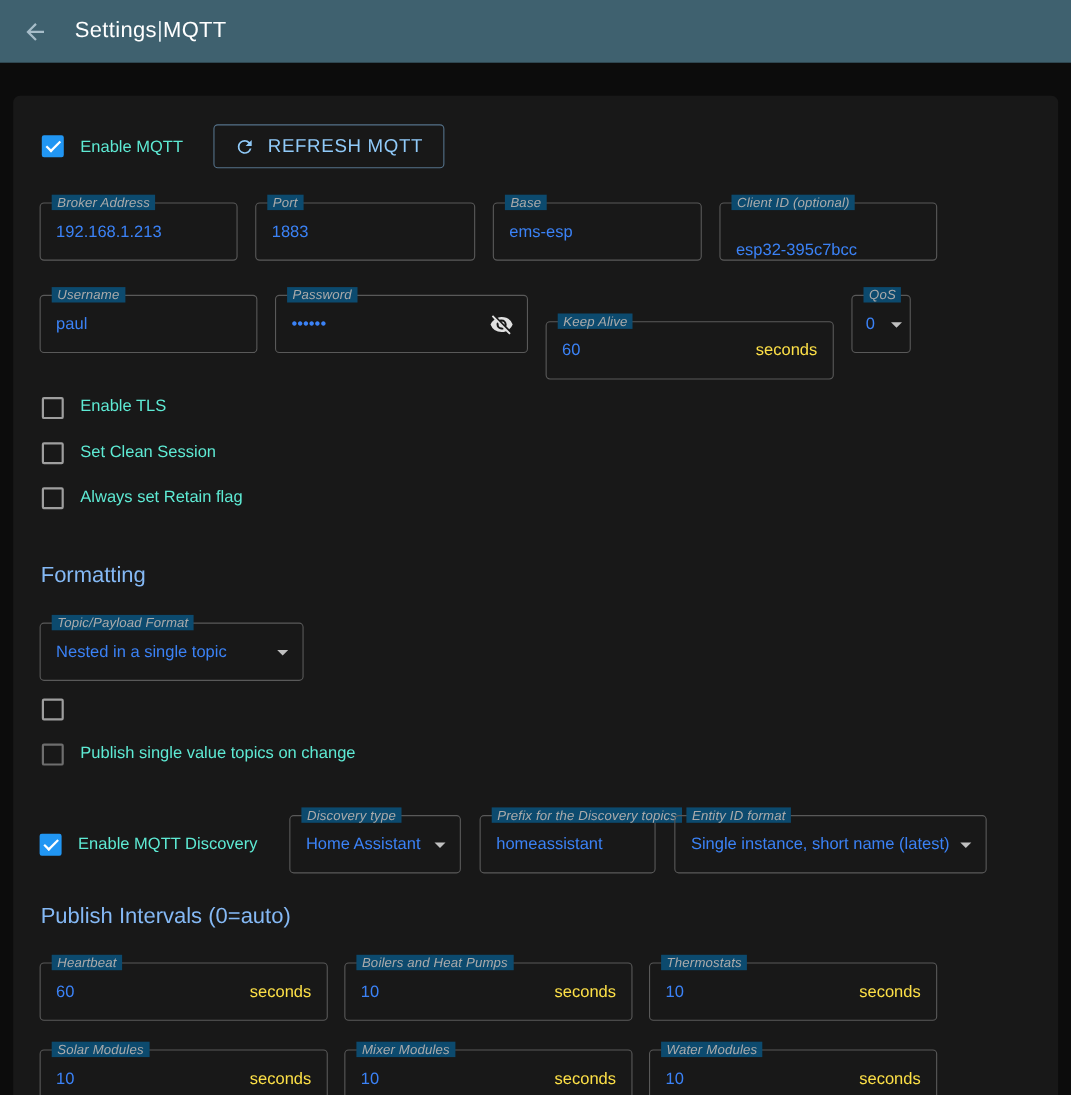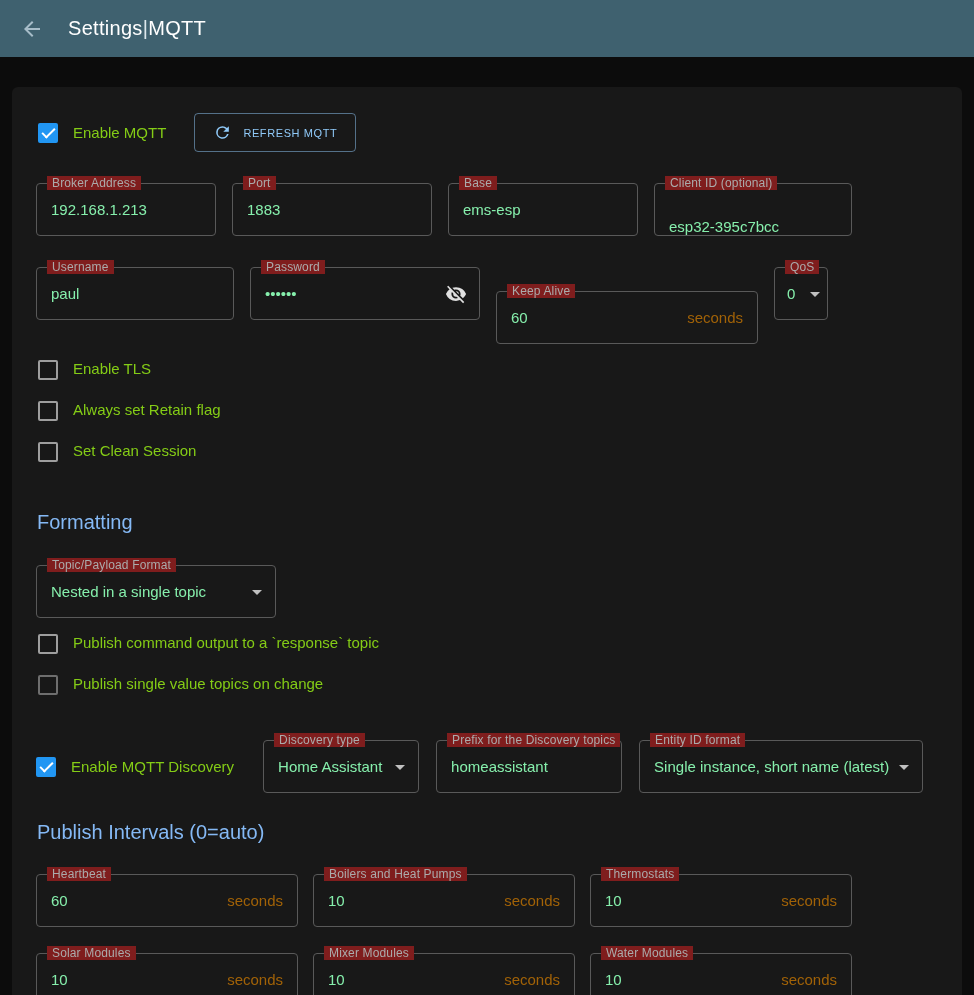--- a/index.html
+++ b/index.html
@@ -15,38 +15,38 @@
   
   .card { margin: 30px 12px 8px; background: #181818; border-radius: 6px; padding: 18px 24px 34px; min-height: 899px; }
 
   
   .top-row { display: flex; align-items: center; gap: 28px; padding: 8px 0 0 2px; }
   .cb-wrap { display: flex; align-items: center; gap: 15px; cursor: pointer; }
   .cb { width: 20px; height: 20px; border: 2px solid #9e9e9e; border-radius: 2px; position: relative; flex: none; cursor: pointer; }
   .cb.checked { background: #2196f3; border-color: #2196f3; }
   .cb.checked::after { content: ""; position: absolute; left: 5px; top: 0px; width: 5px; height: 11px; border: solid #fff; border-width: 0 2px 2px 0; transform: rotate(45deg); }
   .cb.dim { border-color: #6e6e6e; }
-  .cb-label { color: #84cc16; font-size: 15px; }
-
-  .btn-outlined { display: inline-flex; align-items: center; gap: 11px; border: 1px solid rgba(144,202,249,.5); color: #90caf9; background: transparent; border-radius: 4px; padding: 9px 18px; font-size: 11px; font-weight: 500; letter-spacing: .6px; cursor: pointer; font-family: inherit; }
+  .cb-label { color: #5eead4; font-size: 15px; }
+
+  .btn-outlined { display: inline-flex; align-items: center; gap: 11px; border: 1px solid rgba(144,202,249,.5); color: #90caf9; background: transparent; border-radius: 4px; padding: 9px 18px; font-size: 17px; font-weight: 500; letter-spacing: .6px; cursor: pointer; font-family: inherit; }
   .btn-outlined svg { flex: none; }
 
   
   .fields-row { display: flex; gap: 16px; margin-top: 31px; }
   .field { position: relative; height: 53px; border: 1px solid #595959; border-radius: 4px; display: flex; align-items: center; padding: 0 14px; background: transparent; cursor: text; }
   .field.select { cursor: pointer; }
-  .f-label { position: absolute; top: -8px; left: 10px; background: #7f1d1d; padding: 0 5px; font-size: 12px; color: #ababab; letter-spacing: .15px; white-space: nowrap; }
-  .f-value { font-size: 15px; color: #86efac; flex: 1; white-space: nowrap; overflow: hidden; }
-  .f-suffix { font-size: 15px; color: #a16207; padding-left: 8px; }
+  .f-label { position: absolute; top: -8px; left: 10px; background: #0c4a6e; padding: 0 5px; font-size: 12px; color: #ababab; letter-spacing: .15px; white-space: nowrap; font-style: italic; }
+  .f-value { font-size: 15px; color: #3b82f6; flex: 1; white-space: nowrap; overflow: hidden; }
+  .f-suffix { font-size: 15px; color: #fde047; padding-left: 8px; }
   .caret { width: 24px; height: 24px; flex: none; margin-right: -8px; }
   .icon-btn { width: 26px; height: 26px; display: flex; align-items: center; justify-content: center; cursor: pointer; margin-right: -4px; flex: none; }
 
   .w-broker { width: 180px; } .w-port { width: 200px; } .w-base { width: 190px; } .w-client { width: 198px; align-items: flex-end; }
   .w-user { width: 198px; } .w-pass { width: 230px; gap: 18px; } .w-keep { width: 262px; margin-top: 24px; } .w-qos { width: 54px; padding: 0 8px 0 12px; }
-  .w-topic { width: 240px; } .w-disctype { width: 156px; } .w-prefix { width: 186px; } .w-entity { width: 284px; }
+  .w-topic { width: 240px; } .w-disctype { width: 156px; } .w-prefix { width: 160px; } .w-entity { width: 284px; }
 
   
   .cb-list { margin-top: 16px; }
   .cb-row { display: flex; align-items: flex-start; gap: 15px; height: 41px; padding-left: 2px; cursor: pointer; }
 
   .section-h { color: #85b9f5; font-size: 20px; font-weight: 400; margin: 28px 0 4px 1px; }
 
   .disc-row { display: flex; align-items: center; gap: 17px; margin-top: 24px; }
   .disc-row .cb-wrap { margin-right: 12px; justify-content: center; }
 
@@ -132,44 +132,43 @@
       </div>
     </div>
 
     <div class="cb-list">
       <div class="cb-row">
         <span class="cb"></span>
         <span class="cb-label">Enable TLS</span>
       </div>
       <div class="cb-row">
         <span class="cb"></span>
+        <span class="cb-label">Set Clean Session</span>
+      </div>
+      <div class="cb-row">
+        <span class="cb"></span>
         <span class="cb-label">Always set Retain flag</span>
-      </div>
-      <div class="cb-row">
-        <span class="cb"></span>
-        <span class="cb-label">Set Clean Session</span>
       </div>
     </div>
 
     <h2 class="section-h">Formatting</h2>
 
     <div class="fields-row">
       <div class="field select w-topic">
         <span class="f-label">Topic/Payload Format</span>
         <span class="f-value">Nested in a single topic</span>
         <svg class="caret" viewBox="0 0 24 24" fill="#c0c0c0">
             <path d="M7 10l5 5 5-5z"></path>
           </svg>
       </div>
     </div>
 
     <div class="cb-list">
       <div class="cb-row">
         <span class="cb"></span>
-        <span class="cb-label">Publish command output to a `response` topic</span>
       </div>
       <div class="cb-row">
         <span class="cb dim"></span>
         <span class="cb-label">Publish single value topics on change</span>
       </div>
     </div>
 
     <div class="disc-row">
       <div class="cb-wrap">
         <span class="cb checked"></span>

